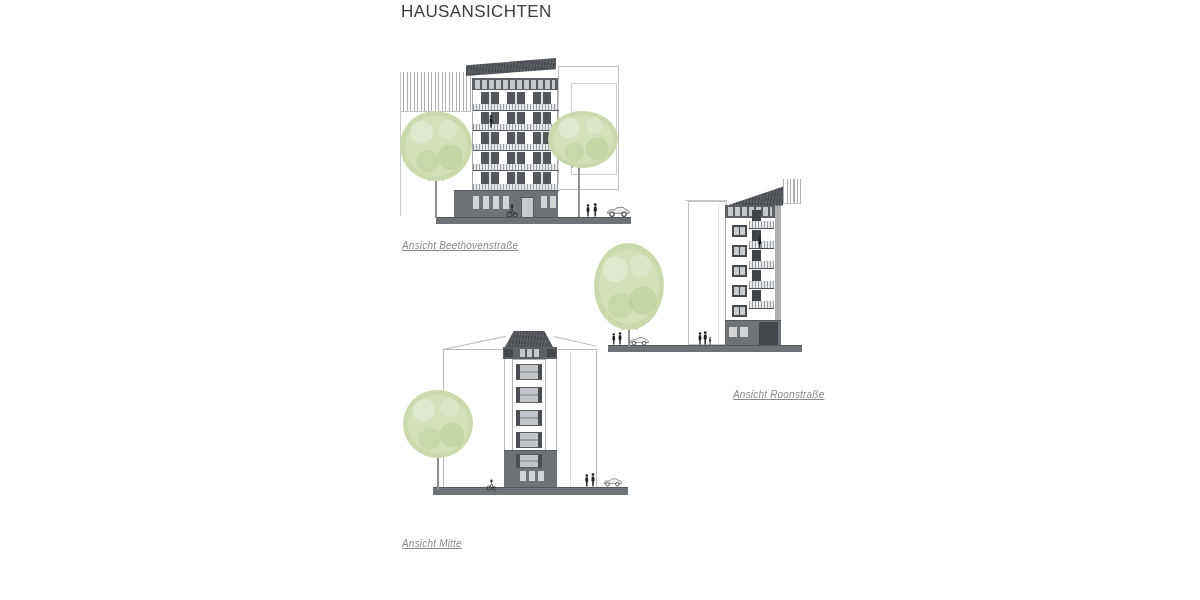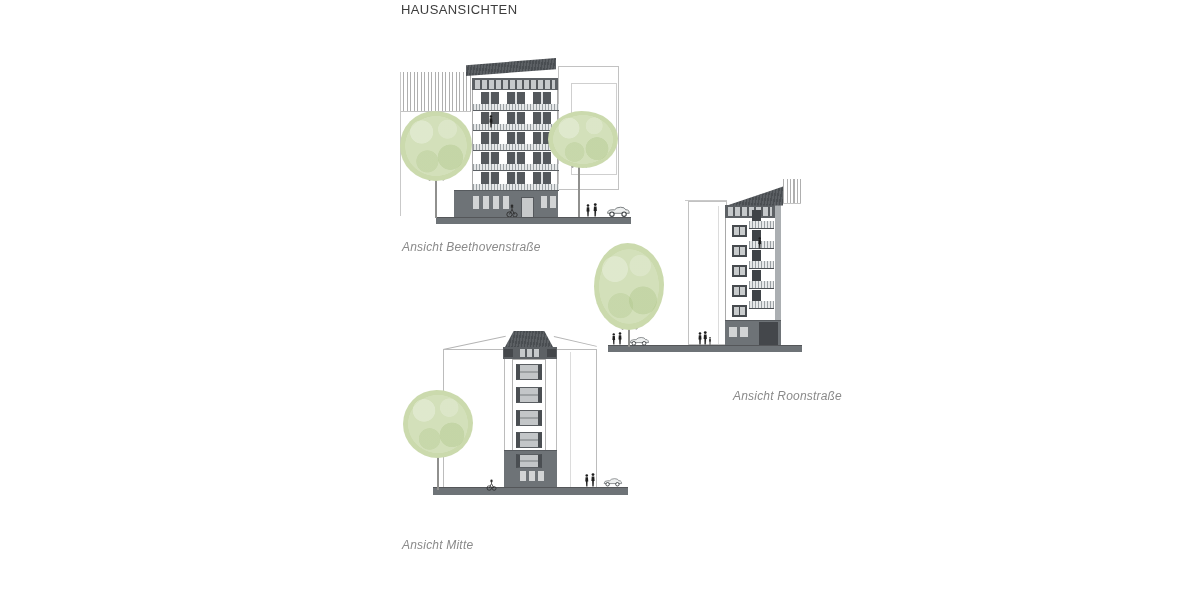--- a/index.html
+++ b/index.html
@@ -1,21 +1,21 @@
 <!DOCTYPE html>
 <html><head>
 <meta charset="utf-8">
 <style>
   html,body{margin:0;padding:0;background:#fff;}
   .canvas{position:relative;width:1200px;height:600px;background:#ffffff;overflow:hidden;
           font-family:"Liberation Sans",sans-serif;}
   .abs{position:absolute;}
   
-  .title{font-size:13px;font-weight:500;letter-spacing:.4px;color:#3d3d3d;}
-  .viewlabel{font-size:12px;font-style:italic;color:#8a8a8a;letter-spacing:.2px;}
+  .title{font-size:17px;font-weight:500;letter-spacing:.4px;color:#3d3d3d;}
+  .viewlabel{font-size:10px;font-style:italic;color:#8a8a8a;letter-spacing:.2px;text-decoration:underline;}
   
   .roof{background:repeating-linear-gradient(100deg,#494d51 0 1.5px,#5c6064 1.5px 3px);}
   .darkband{background:#5d6165;}
   .plinth{background:#6e7377;border-top:1px solid #565a5e;}
   .groundstrip{background:#6e7377;border-top:1px solid #545659;z-index:4;}
   .vhatch{background:repeating-linear-gradient(90deg,#afafaf 0 1px,transparent 1px 3.5px);}
   .outlined{background:#fff;border:1px solid #bdbdbd;box-sizing:border-box;}
   .faintline{background:#c9c9c9;}
   .glazing{background:repeating-linear-gradient(90deg,#c6c9cb 0 5px,#55595d 5px 7px);}
   .slot{background:#d2d4d5;}

